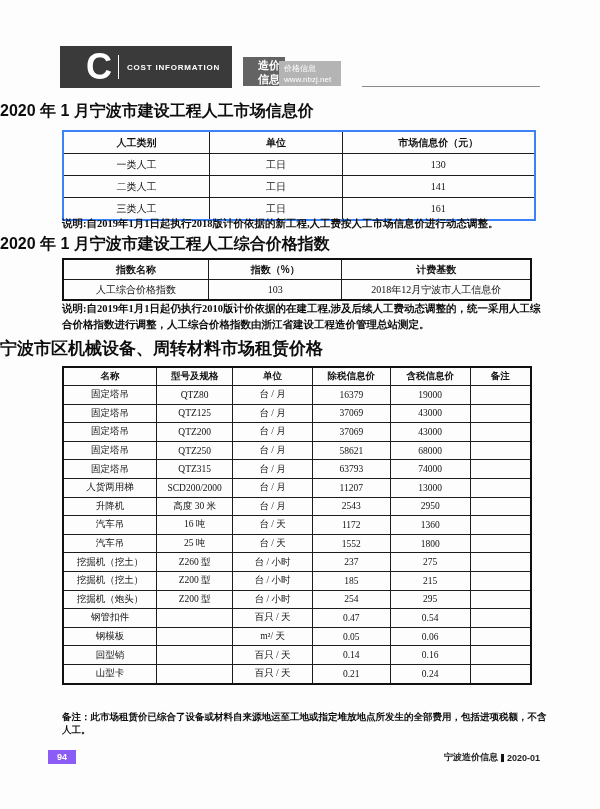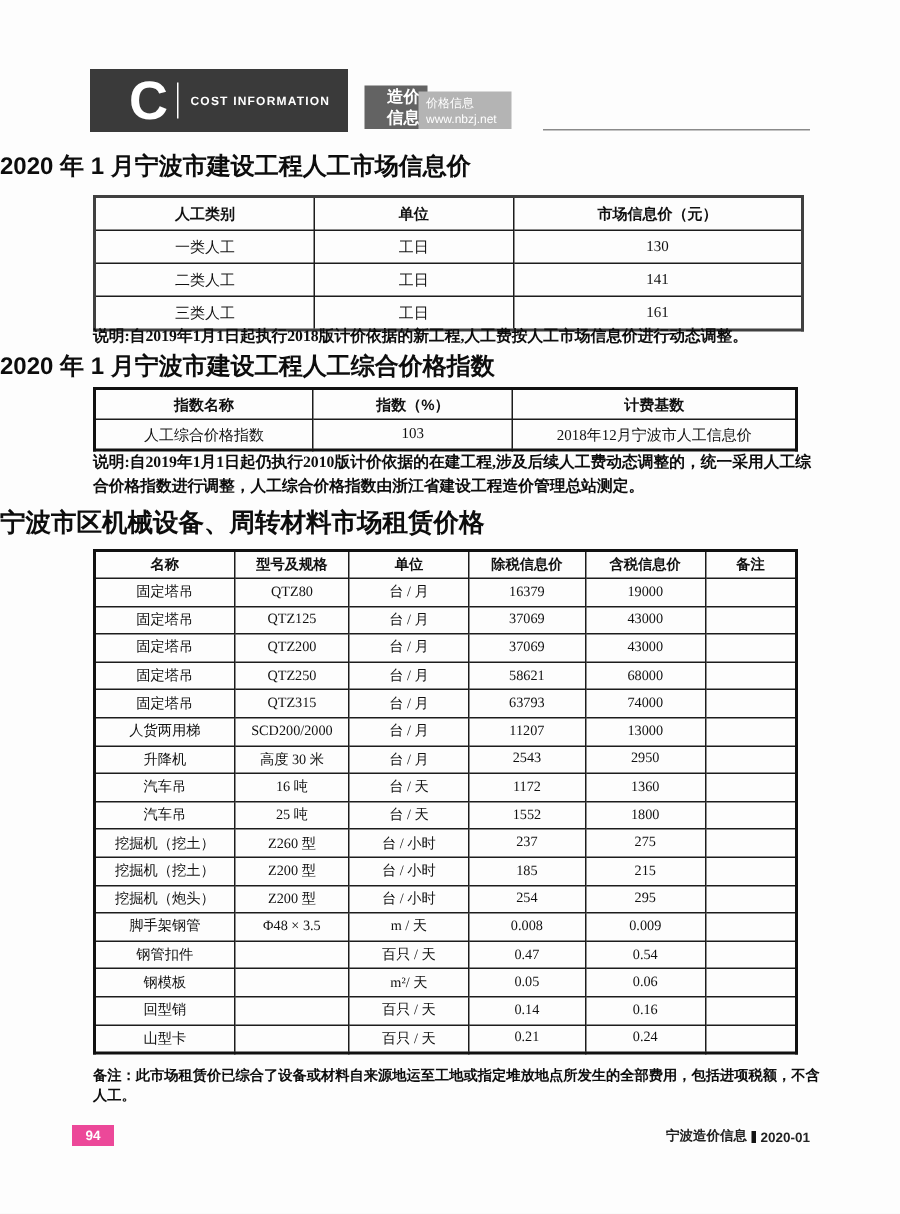--- a/index.html
+++ b/index.html
@@ -45,21 +45,21 @@
   #title3{top:337px;font-size:17px;}
 
   
   table{border-collapse:collapse;table-layout:fixed;position:absolute;background:#fdfdfd;}
   th,td{
     border:1px solid #1c1c1c;text-align:center;vertical-align:middle;
     overflow:hidden;white-space:nowrap;
   }
   th{font-family:"Liberation Sans", sans-serif;font-weight:bold;font-size:10px;}
   td{font-family:"Liberation Serif", serif;font-size:10px;}
-  #table1{left:62px;top:130px;width:474px;border:2px solid #404040;}
+  #table1{left:62px;top:130px;width:474px;border:2px solid #3b82f6;}
   #table1 th{height:19px;}
   #table1 td{height:19px;}
   #table1 th:nth-child(1),#table1 td:nth-child(1){width:31%;}
   #table1 th:nth-child(2),#table1 td:nth-child(2){width:28%;}
   #table1 th:nth-child(3),#table1 td:nth-child(3){width:41%;}
 
   #table2{left:62px;top:258px;width:470px;border:2px solid #111;}
   #table2 th{height:17px;}
   #table2 td{height:17px;}
   #table2 th:nth-child(1),#table2 td:nth-child(1){width:31%;}
@@ -80,21 +80,21 @@
   .note{
     position:absolute;left:62px;font-family:"Liberation Serif", serif;font-weight:bold;
     color:#0d0d0d;
   }
   #note1{top:217px;width:478px;font-size:10.5px;}
   #note2{top:301px;width:480px;font-size:10.5px;line-height:16px;}
   #note3{top:711px;width:486px;font-size:9.5px;}
 
   
   .page-num{
-    position:absolute;left:48px;top:750px;width:28px;height:14px;background:#ec4899;
+    position:absolute;left:48px;top:750px;width:28px;height:14px;background:#8b5cf6;
     color:#fff;font-family:"Liberation Sans", sans-serif;font-weight:bold;font-size:9px;
     text-align:center;line-height:14px;
   }
   .footer-right{
     position:absolute;right:60px;top:751px;
     font-family:"Liberation Sans", sans-serif;font-weight:bold;font-size:9px;color:#222;
     display:flex;align-items:center;
   }
   .footer-bar{display:inline-block;width:3px;height:8px;background:#141414;margin:0 3px;}
 </style>
@@ -269,28 +269,20 @@
         </tr>
         <tr>
           <td>挖掘机（炮头）</td>
           <td>Z200 型</td>
           <td>台 / 小时</td>
           <td>254</td>
           <td>295</td>
           <td></td>
         </tr>
         <tr>
-          <td>脚手架钢管</td>
-          <td>Φ48 × 3.5</td>
-          <td>m / 天</td>
-          <td>0.008</td>
-          <td>0.009</td>
-          <td></td>
-        </tr>
-        <tr>
           <td>钢管扣件</td>
           <td></td>
           <td>百只 / 天</td>
           <td>0.47</td>
           <td>0.54</td>
           <td></td>
         </tr>
         <tr>
           <td>钢模板</td>
           <td></td>

